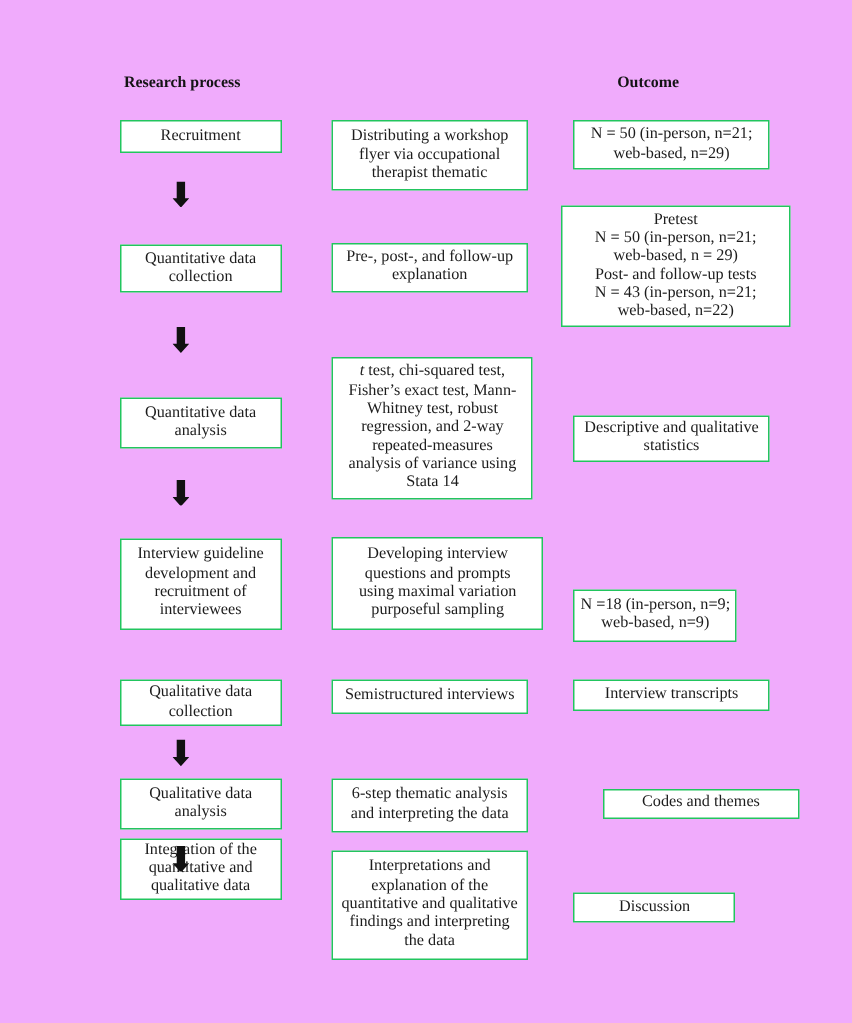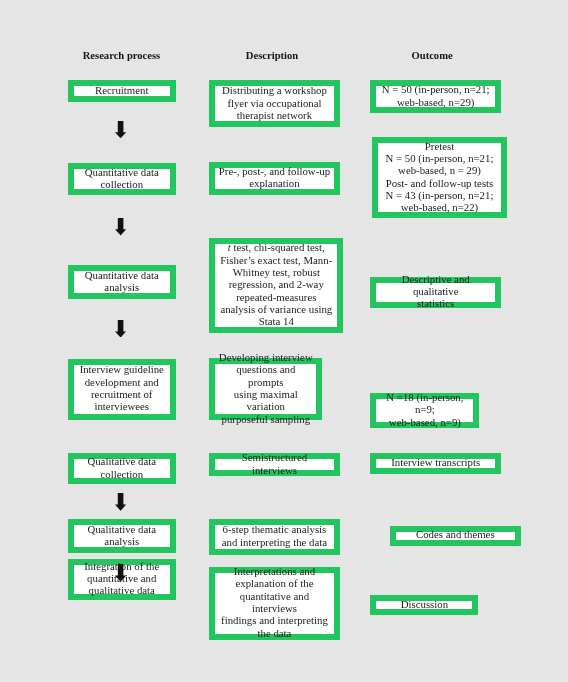--- a/index.html
+++ b/index.html
@@ -2,54 +2,54 @@
 <html><head>
 <meta charset="utf-8">
 <style>
   html,body { margin:0; padding:0; background:#ffffff; }
   body {
     width:568px; height:682px;
     font-family:"Liberation Serif", serif;
     position:relative;
     overflow:hidden;
   }
-  .stage { position:absolute; left:0; top:0; width:568px; height:682px; background:#e5e5e5; }
+  .stage { position:absolute; left:0; top:0; width:568px; height:682px; background:#f0abfc; }
   .col-head {
     position:absolute;
     font-weight:bold;
     font-size:10.6px;
     line-height:12px;
     color:#141414;
     text-align:center;
     white-space:nowrap;
   }
   .box {
     position:absolute;
     box-sizing:border-box;
-    border:6px solid #22c55e;
+    border:1px solid #22c55e;
     background:#fff;
     color:#1c1c1c;
     font-size:10.8px;
     line-height:12.3px;
     text-align:center;
     display:flex;
     align-items:center;
     justify-content:center;
+    margin-left:12px;
   }
   .box .txt { display:block; width:100%; padding:0 3px; box-sizing:border-box; position:relative; top:-1.2px; }
   .box .ln { display:block; }
   .column, .arrows { position:static; }
   .arrow { position:absolute; display:block; }
 </style>
 </head>
 <body>
 
 <div class="stage">
   <div class="col-head" style="left:0;top:50.0px;width:242.9px">Research process</div>
-  <div class="col-head" style="left:0;top:50.0px;width:544.0px">Description</div>
   <div class="col-head" style="left:0;top:50.0px;width:864.2px">Outcome</div>
   <div class="column">
   <div class="box" style="left:68.0px;top:80.40px;width:107.5px;height:22.00px">
     <span class="txt">
       <span class="ln">Recruitment</span>
     </span>
   </div>
   <div class="box" style="left:68.0px;top:163.40px;width:107.5px;height:31.40px">
     <span class="txt">
       <span class="ln">Quantitative data</span>
@@ -88,41 +88,41 @@
       <span class="ln">quantitative and</span>
       <span class="ln">qualitative data</span>
     </span>
   </div>
   </div>
   <div class="column">
   <div class="box" style="left:209.3px;top:80.40px;width:130.3px;height:46.90px">
     <span class="txt">
       <span class="ln">Distributing a workshop</span>
       <span class="ln">flyer via occupational</span>
-      <span class="ln">therapist network</span>
+      <span class="ln">therapist thematic</span>
     </span>
   </div>
   <div class="box" style="left:209.3px;top:161.70px;width:130.3px;height:33.00px">
     <span class="txt">
       <span class="ln">Pre-, post-, and follow-up</span>
       <span class="ln">explanation</span>
     </span>
   </div>
   <div class="box" style="left:209.3px;top:238px;width:134px;height:95.40px">
     <span class="txt">
       <span class="ln"><span style="font-style: italic;">t</span><span> test, chi-squared test,</span></span>
       <span class="ln">Fisher’s exact test, Mann-</span>
       <span class="ln">Whitney test, robust</span>
       <span class="ln">regression, and 2-way</span>
       <span class="ln">repeated-measures</span>
       <span class="ln">analysis of variance using</span>
       <span class="ln">Stata 14</span>
     </span>
   </div>
-  <div class="box" style="left:209.3px;top:358.30px;width:113px;height:61.80px">
+  <div class="box" style="left:209.3px;top:358.30px;width:141px;height:61.80px">
     <span class="txt">
       <span class="ln">Developing interview</span>
       <span class="ln">questions and prompts</span>
       <span class="ln">using maximal variation</span>
       <span class="ln">purposeful sampling</span>
     </span>
   </div>
   <div class="box" style="left:209.3px;top:453.40px;width:130.3px;height:22.60px">
     <span class="txt">
       <span class="ln">Semistructured interviews</span>
@@ -131,34 +131,34 @@
   <div class="box" style="left:209.3px;top:519.30px;width:130.3px;height:35.30px">
     <span class="txt">
       <span class="ln">6-step thematic analysis</span>
       <span class="ln">and interpreting the data</span>
     </span>
   </div>
   <div class="box" style="left:209.3px;top:566.60px;width:130.3px;height:73.30px">
     <span class="txt">
       <span class="ln">Interpretations and</span>
       <span class="ln">explanation of the</span>
-      <span class="ln">quantitative and interviews</span>
+      <span class="ln">quantitative and qualitative</span>
       <span class="ln">findings and interpreting</span>
       <span class="ln">the data</span>
     </span>
   </div>
   </div>
   <div class="column">
   <div class="box" style="left:370.4px;top:80.40px;width:130.6px;height:32.80px">
     <span class="txt">
       <span class="ln">N = 50 (in-person, n=21;</span>
       <span class="ln">web-based, n=29)</span>
     </span>
   </div>
-  <div class="box" style="left:372px;top:137.40px;width:135px;height:80.60px">
+  <div class="box" style="left:362px;top:137.40px;width:153px;height:80.60px">
     <span class="txt">
       <span class="ln">Pretest</span>
       <span class="ln">N = 50 (in-person, n=21;</span>
       <span class="ln">web-based, n = 29)</span>
       <span class="ln">Post- and follow-up tests</span>
       <span class="ln">N = 43 (in-person, n=21;</span>
       <span class="ln">web-based, n=22)</span>
     </span>
   </div>
   <div class="box" style="left:370.4px;top:276.80px;width:130.6px;height:31.30px">

